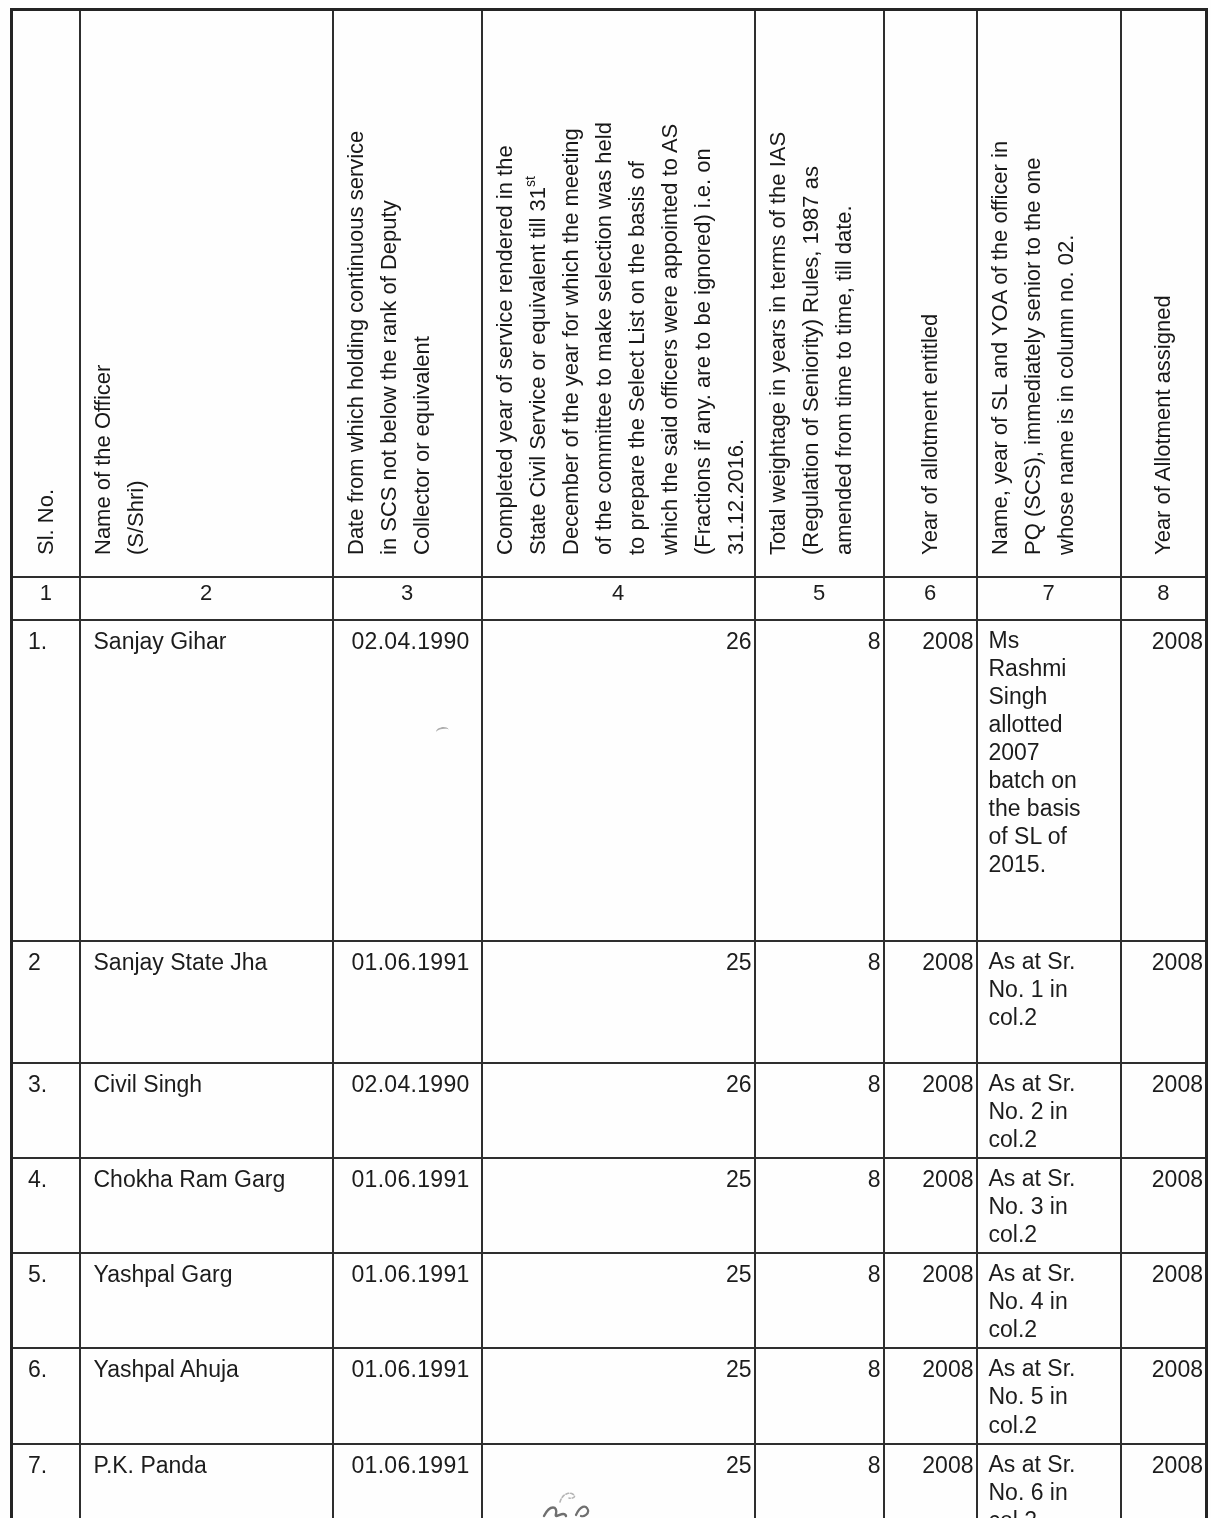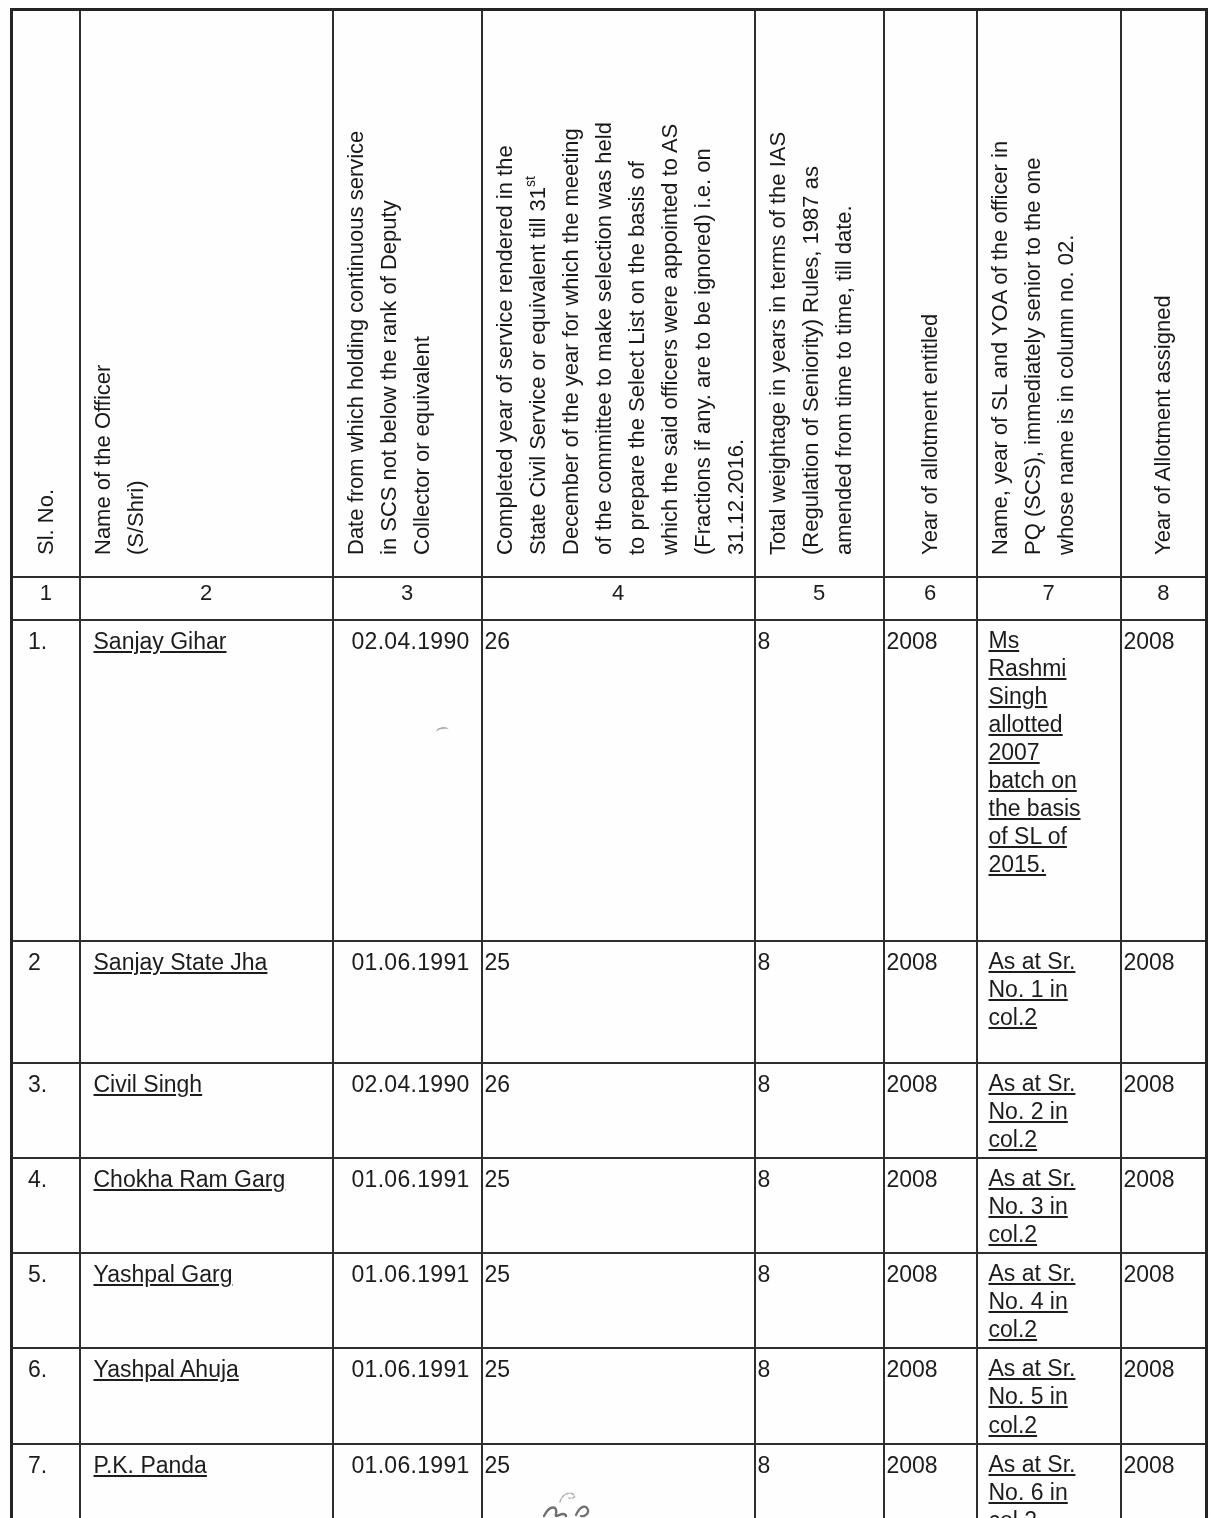--- a/index.html
+++ b/index.html
@@ -35,24 +35,24 @@
     white-space:pre-line;
     color:#181818;
   }
   .vh.vhc{width:34px;margin:0 auto;}
   .vh sup{font-size:14px;line-height:0;}
 
   tr.num-row td{height:35px;font-size:22px;text-align:center;padding:2px 0 4px 0;vertical-align:top;}
 
   tbody td{font-size:23px;padding:6px 8px;line-height:1.25;}
   td.sl{padding-left:15px;}
-  td.name{padding-left:13px;text-decoration:underline;}
+  td.name{padding-left:13px;}
   td.date{padding-left:18px;letter-spacing:0.3px;}
-  td.center{text-align:left;padding-left:2px;padding-right:2px;}
-  td.senior{white-space:pre-line;line-height:1.22;padding:5px 10px 4px 11px;text-decoration:underline;}
+  td.center{text-align:right;padding-left:2px;padding-right:2px;}
+  td.senior{white-space:pre-line;line-height:1.22;padding:5px 10px 4px 11px;}
   tr.r1{height:321px} tr.r2{height:122px} tr.r3{height:92px} tr.r4{height:95px}
   tr.r5{height:92px} tr.r6{height:92px} tr.r7{height:92px}
 
   .sig{position:absolute;left:536px;top:1486px;}
   .speck{
     position:absolute;left:436px;top:727px;width:13px;height:6px;
     border-top:2px solid #9a9a9a;border-radius:50%;
     transform:rotate(-10deg);opacity:.8;
   }
 </style>

